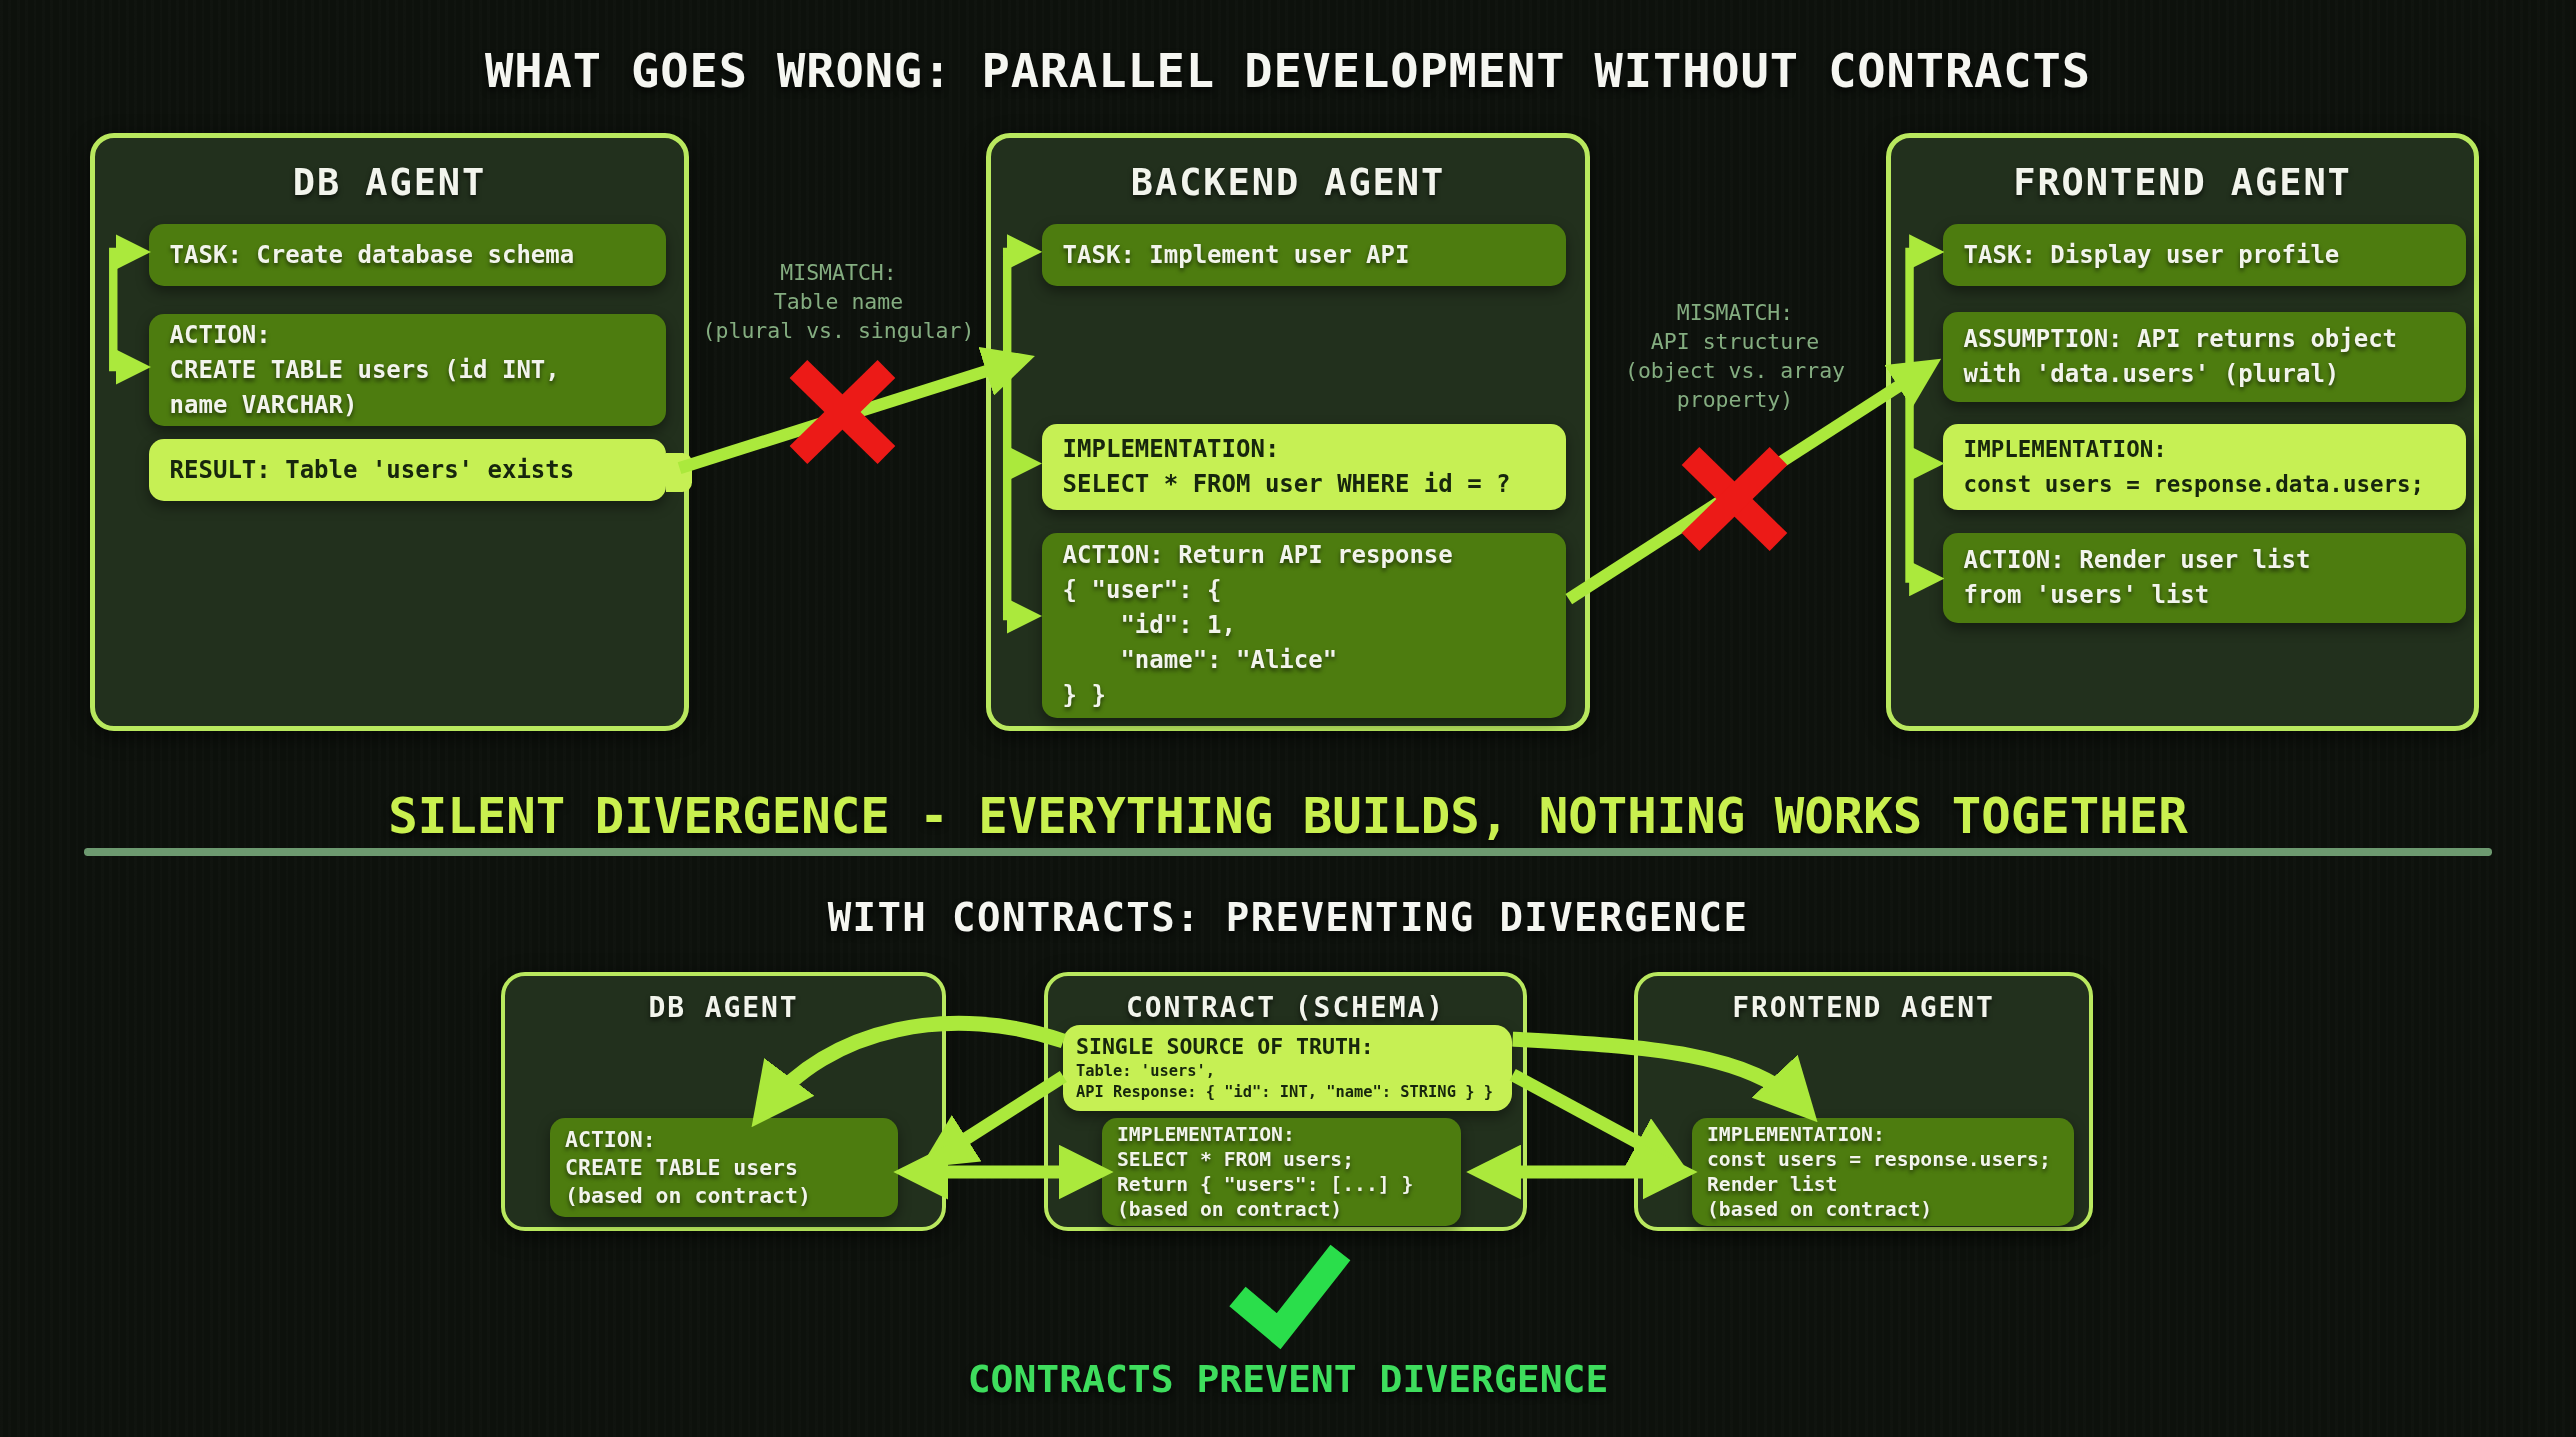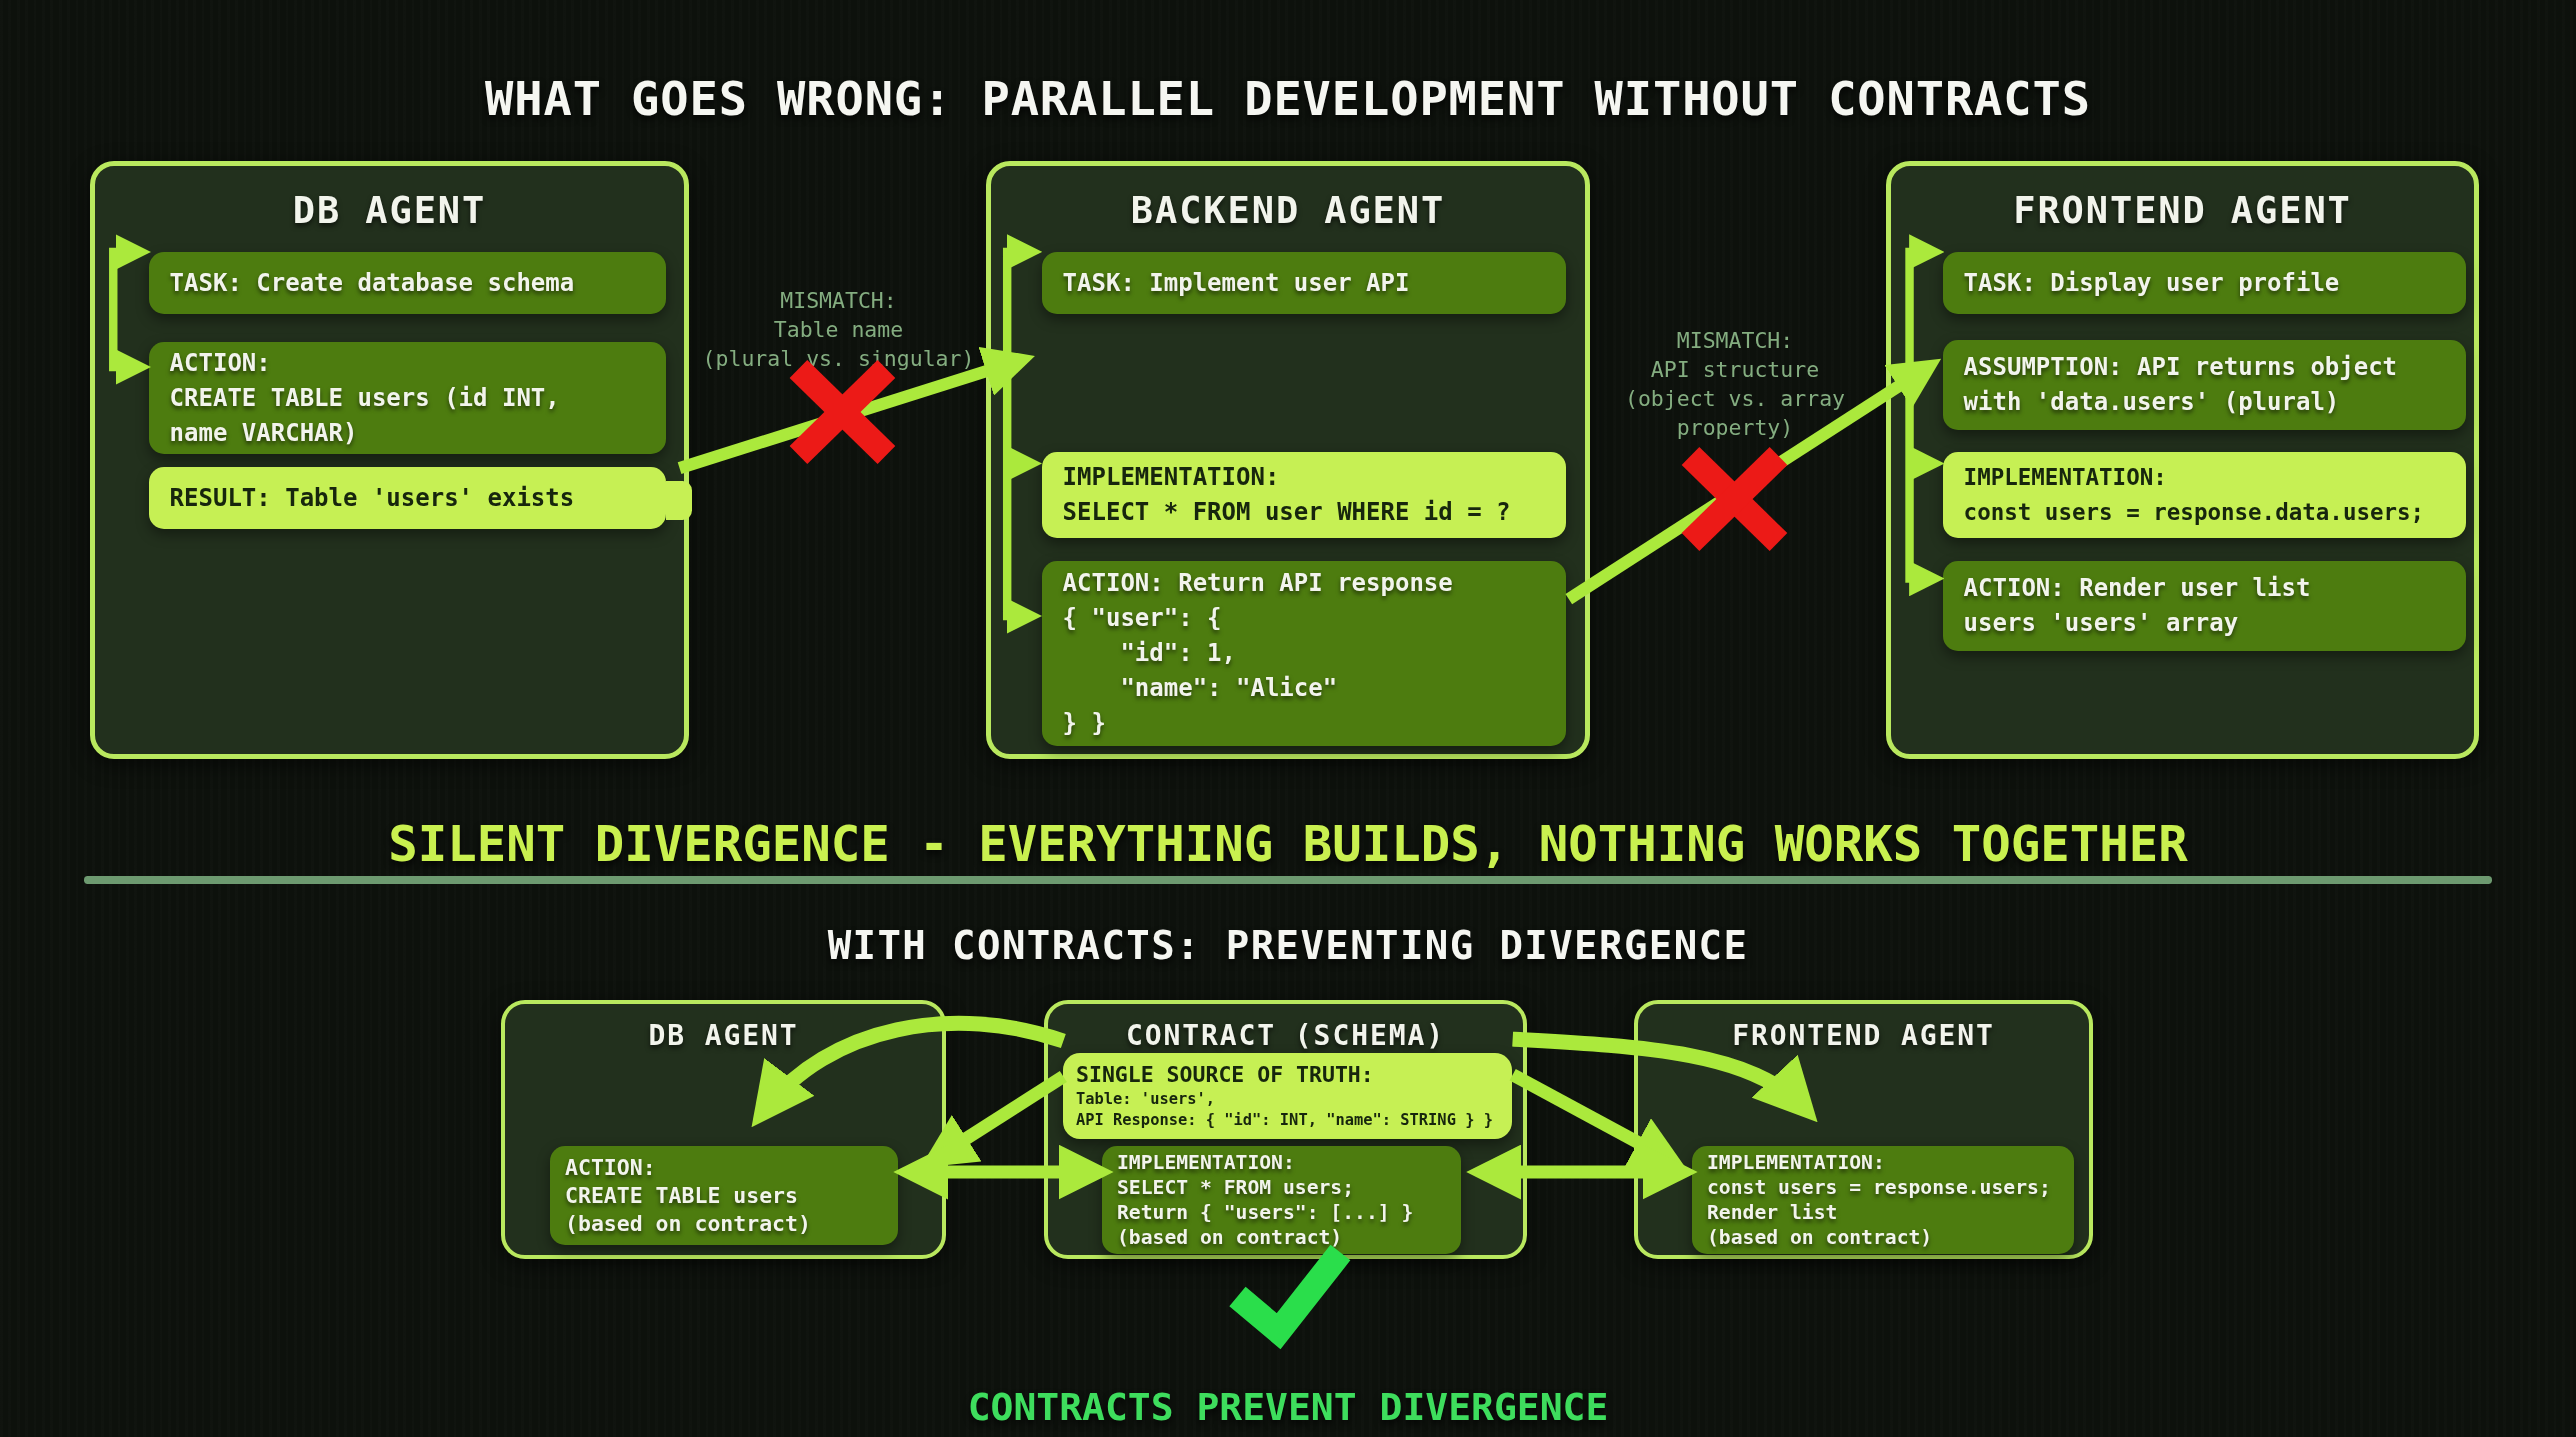--- a/index.html
+++ b/index.html
@@ -3,21 +3,21 @@
 <meta charset="utf-8">
 <style>
   html,body{margin:0;padding:0;background:#0c0f0b;}
   #canvas{
     position:relative;width:2576px;height:1438px;overflow:hidden;
     background:
       repeating-linear-gradient(90deg, rgba(255,255,255,0.012) 0 2.8px, rgba(0,0,0,0) 2.8px 8.4px),
       #0d110c;
     font-family:"DejaVu Sans Mono","Liberation Mono",monospace;
   }
-  .abs{position:absolute;margin-top:28px;}
+  .abs{position:absolute;}
   .main-title{
     left:0;right:0;text-align:center;color:#f5f6f1;font-weight:700;
     font-size:47px;letter-spacing:0.9px;text-shadow:0 3.7px 7.5px rgba(0,0,0,.7);
     white-space:nowrap;
   }
   .box{
     border:5.6px solid #b9e85e;border-radius:24px;background:#22301d;
     box-shadow:0 5.6px 20.6px rgba(0,0,0,.55);
   }
   .box-title{
@@ -88,21 +88,21 @@
   </div>
 
   <div class="abs box top-box" style="left:1886px;top:133px;width:583px;height:588px;">
     <div class="box-title">FRONTEND AGENT</div>
     <div class="card top-card" style="left:52px;top:174px;width:482px;height:79px;">ASSUMPTION: API returns object
 with 'data.users' (plural)</div>
     <div class="card top-card" style="left:52px;top:86px;width:482px;height:51px;">TASK: Display user profile</div>
     <div class="card top-card bright" style="left:52px;top:286px;width:482px;height:75px;font-size:22.5px;">IMPLEMENTATION:
 const users = response.data.users;</div>
     <div class="card top-card" style="left:52px;top:395px;width:482px;height:79px;">ACTION: Render user list
-users 'users' array</div>
+from 'users' list</div>
   </div>
 
   <div class="abs mismatch" style="left:681px;top:258px;width:315px;">MISMATCH:
 Table name
 (plural vs. singular)</div>
   <div class="abs mismatch" style="left:1574px;top:298px;width:322px;">MISMATCH:
 API structure
 (object vs. array
 property)</div>
 

